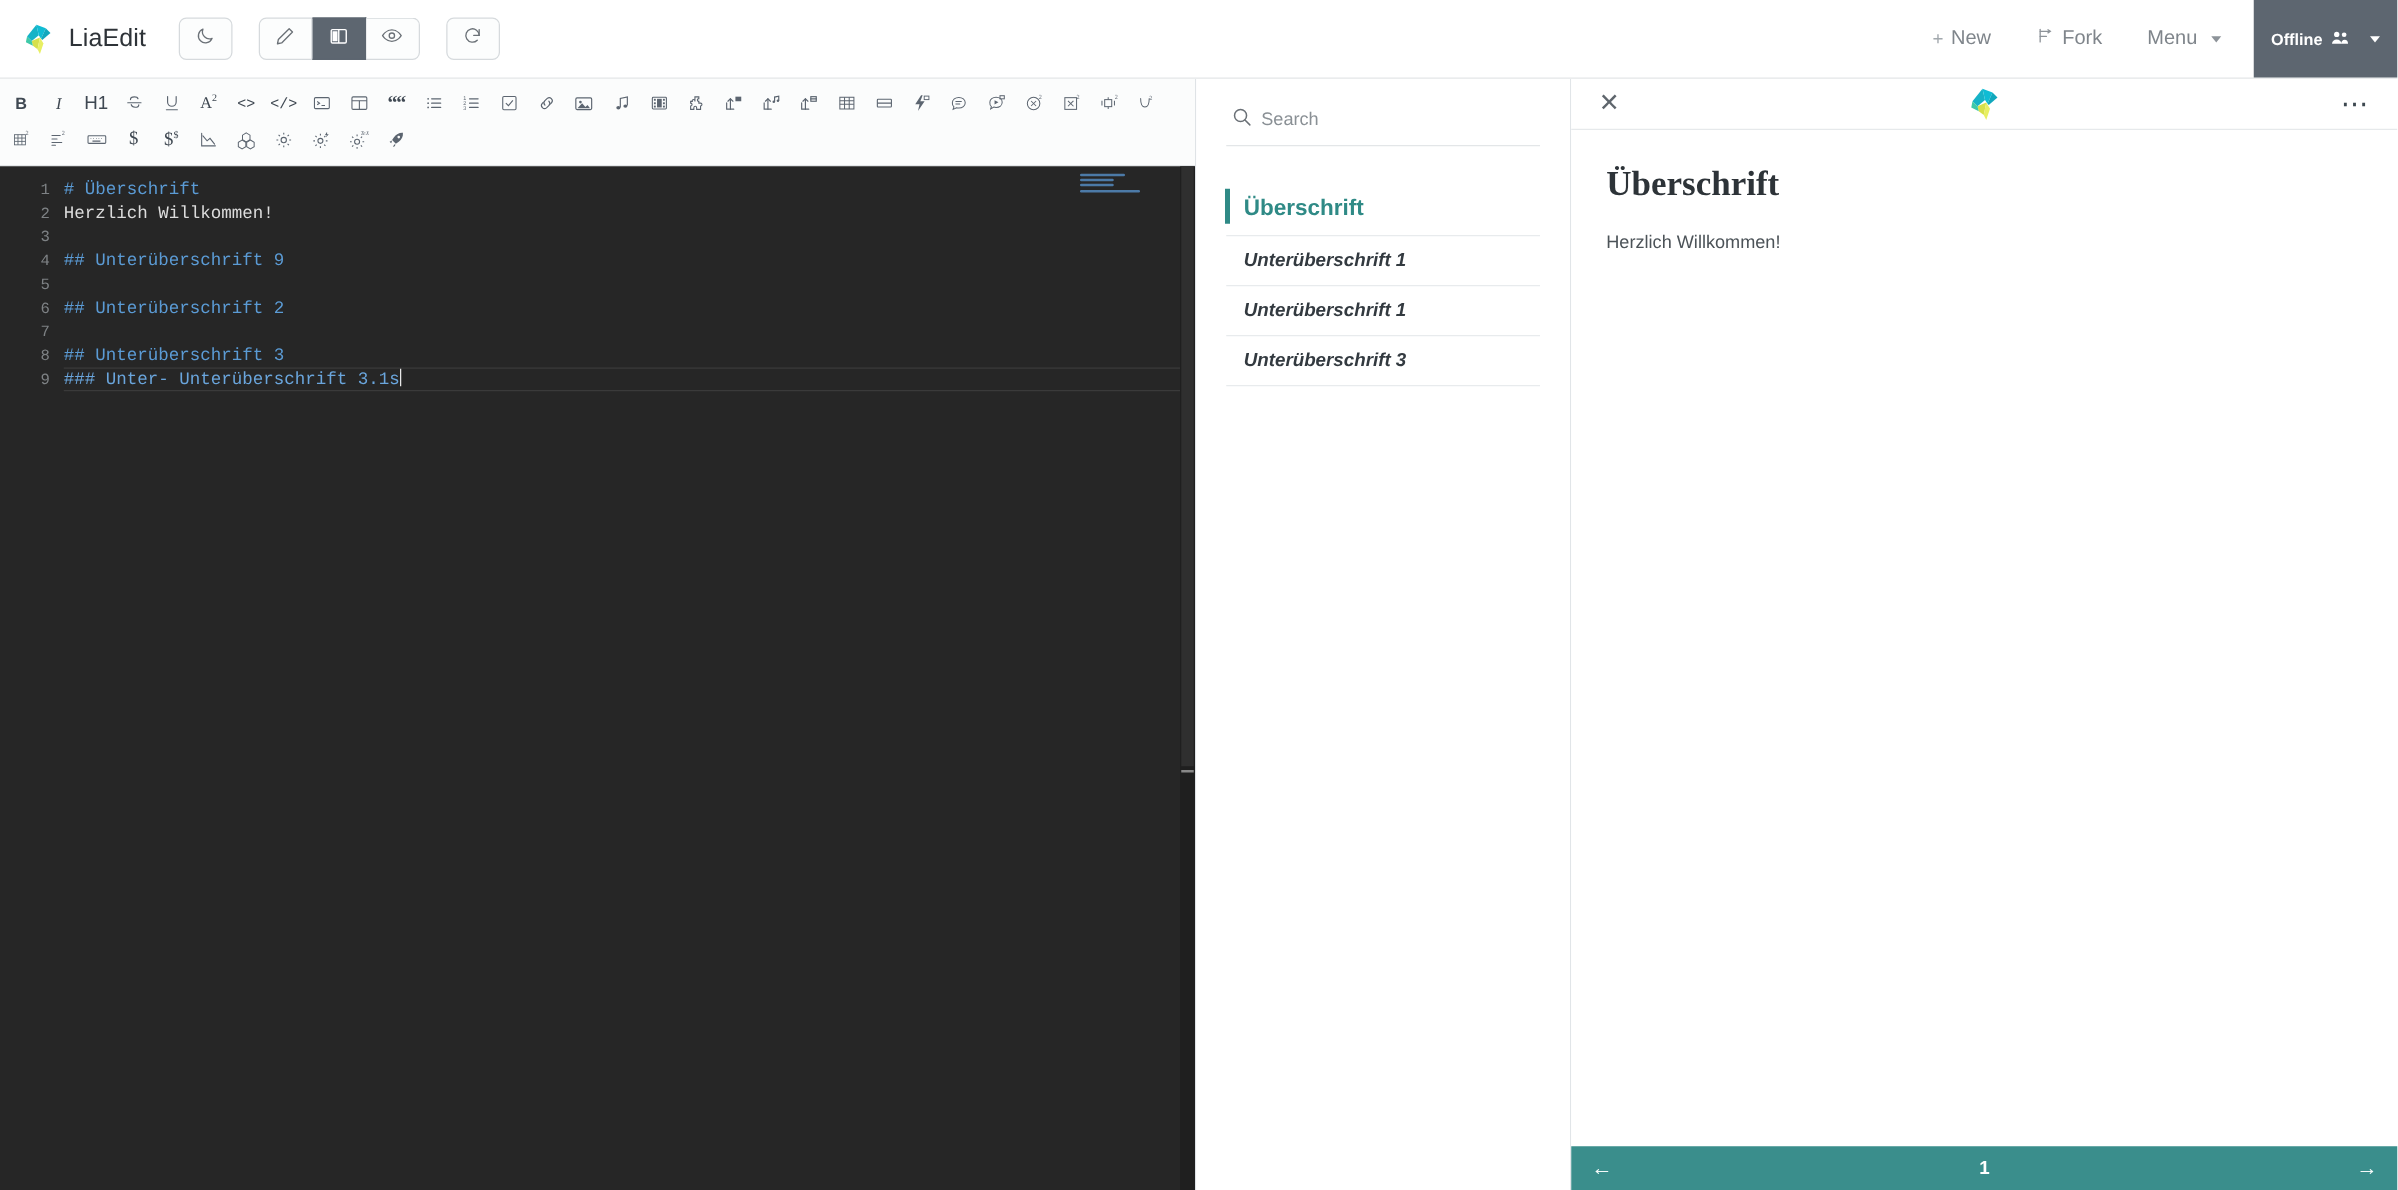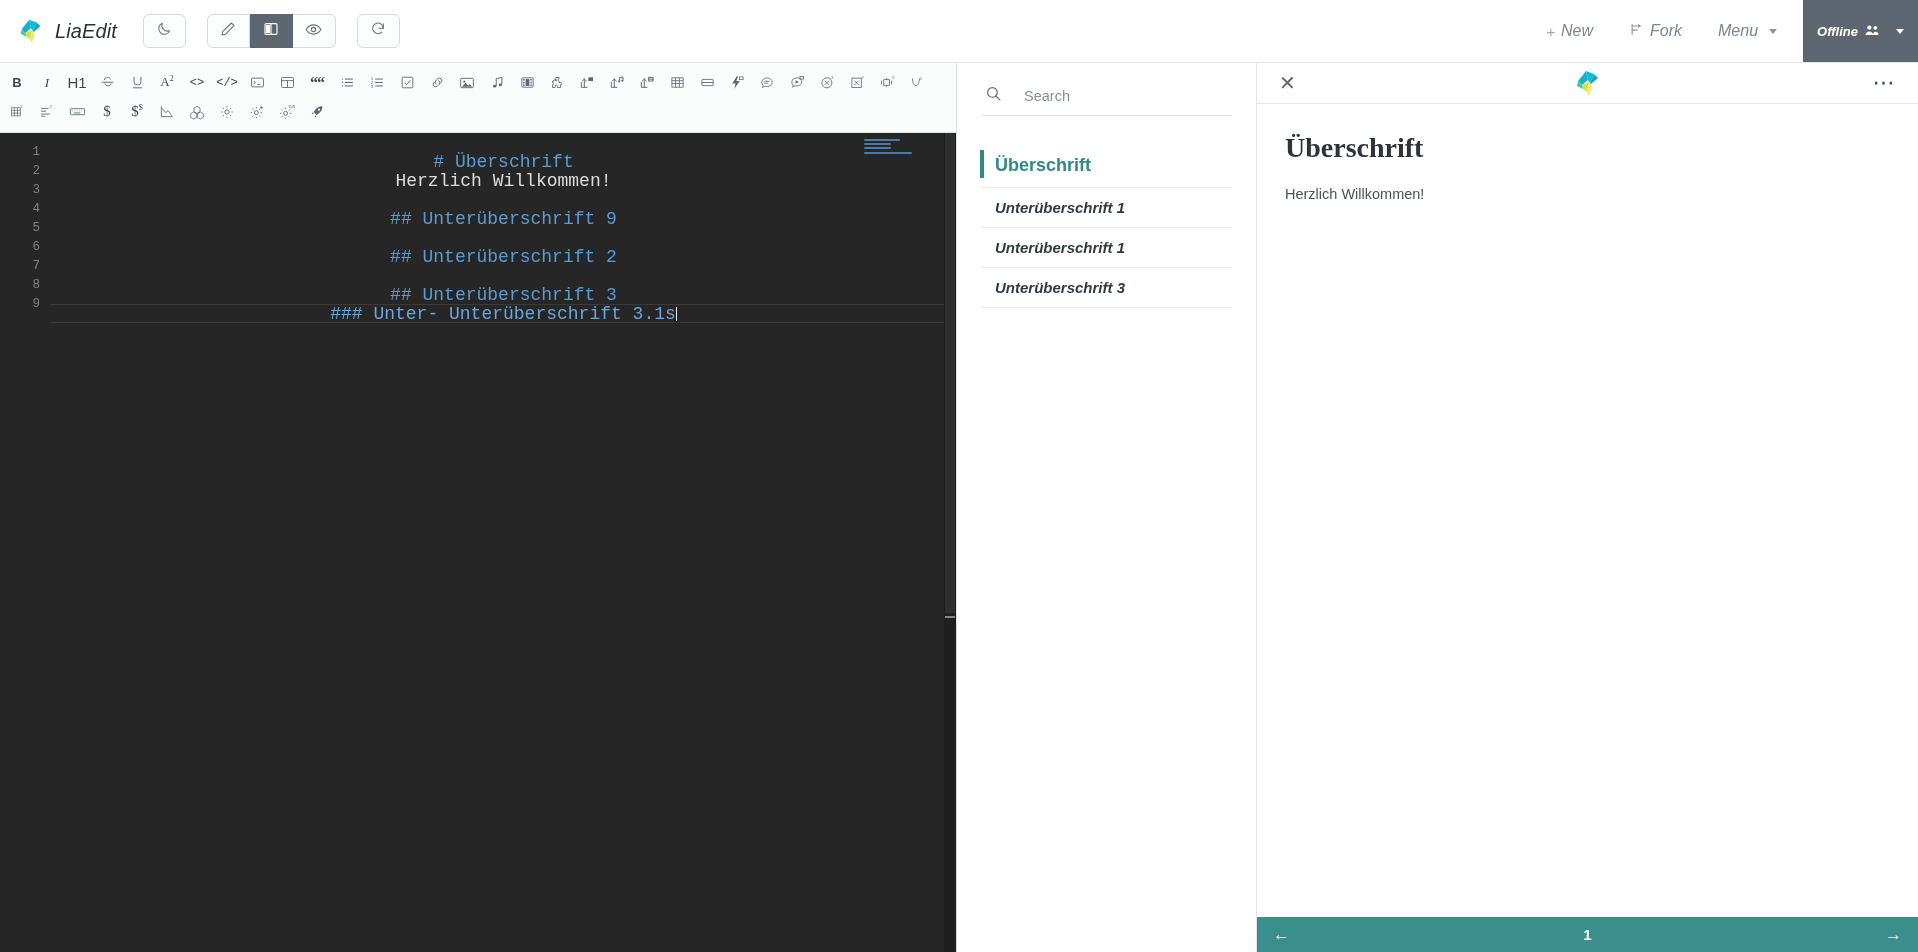--- a/index.html
+++ b/index.html
@@ -12,21 +12,20 @@
   .app { display: flex; flex-direction: column; width: 1918px; height: 952px; }
 
   
   .topbar {
     height: 63px; min-height: 63px;
     display: flex; align-items: center;
     background: #ffffff;
     border-bottom: 1px solid #e3e6e8;
     padding: 0 0 0 10px;
     position: relative;
-    font-style: italic;
   }
   .brand { display: flex; align-items: center; gap: 9px; padding-left: 6px; }
   .brand-logo { width: 30px; height: 30px; display: block; }
   .brand-name { font-size: 20px; color: #2e3338; letter-spacing: .1px; }
 
   .btn-group { display: flex; margin-left: 26px; }
   .sq-btn {
     width: 43px; height: 34px;
     border: 1px solid #d6dadd;
     background: #fcfdfd;
@@ -93,23 +92,23 @@
     flex: 1; background: #262626; position: relative; display: flex; min-height: 0;
     overflow: hidden;
   }
   .gutter {
     width: 40px; min-width: 40px; padding-top: 10px;
     text-align: right; color: #7e8285;
     font-family: "Liberation Mono", monospace; font-size: 12.5px;
     line-height: 19px; user-select: none;
   }
   .code-lines {
-    flex: 1; padding-top: 20px; padding-left: 11px;
-    font-family: "Liberation Mono", monospace; font-size: 18px;
-    line-height: 19px; color: #dcdcdc; position: relative; text-align: center;
+    flex: 1; padding-top: 10px; padding-left: 11px;
+    font-family: "Liberation Mono", monospace; font-size: 14px;
+    line-height: 19px; color: #dcdcdc; position: relative;
   }
   .code-lines .ln { white-space: pre; height: 19px; }
   .code-lines .hd { color: #5b9bd5; }
   .code-lines .hd.h3 { color: #6aa5dc; }
   .ln.active { border-bottom: 1px solid #3a3a3a; border-top: 1px solid #3a3a3a; height: 19px; margin-top: -1px; }
   .caret-bar {
     display:inline-block; width: 1px; height: 14px; background: #e8e8e8;
     vertical-align: -2px; margin-left: 0px;
   }
   .minimap {
@@ -127,21 +126,21 @@
 
   
   .toc-pane {
     width: 300px; min-width: 300px;
     background: #ffffff;
     border-right: 1px solid #e1e5e8;
     padding: 22px 24px 0 24px;
     display: flex; flex-direction: column;
   }
   .search-box {
-    display: flex; align-items: center; gap: 22px;
+    display: flex; align-items: center; gap: 7px;
     border-bottom: 1px solid #e3e6e8;
     padding: 0 4px 9px 4px;
   }
   .search-box input {
     border: none; outline: none; font-size: 14.5px; color: #575d63;
     font-family: "Liberation Sans", sans-serif; background: transparent; width: 100%;
   }
   .search-box input::placeholder { color: #8a9095; }
   .toc-list { margin-top: 28px; }
   .toc-item {

